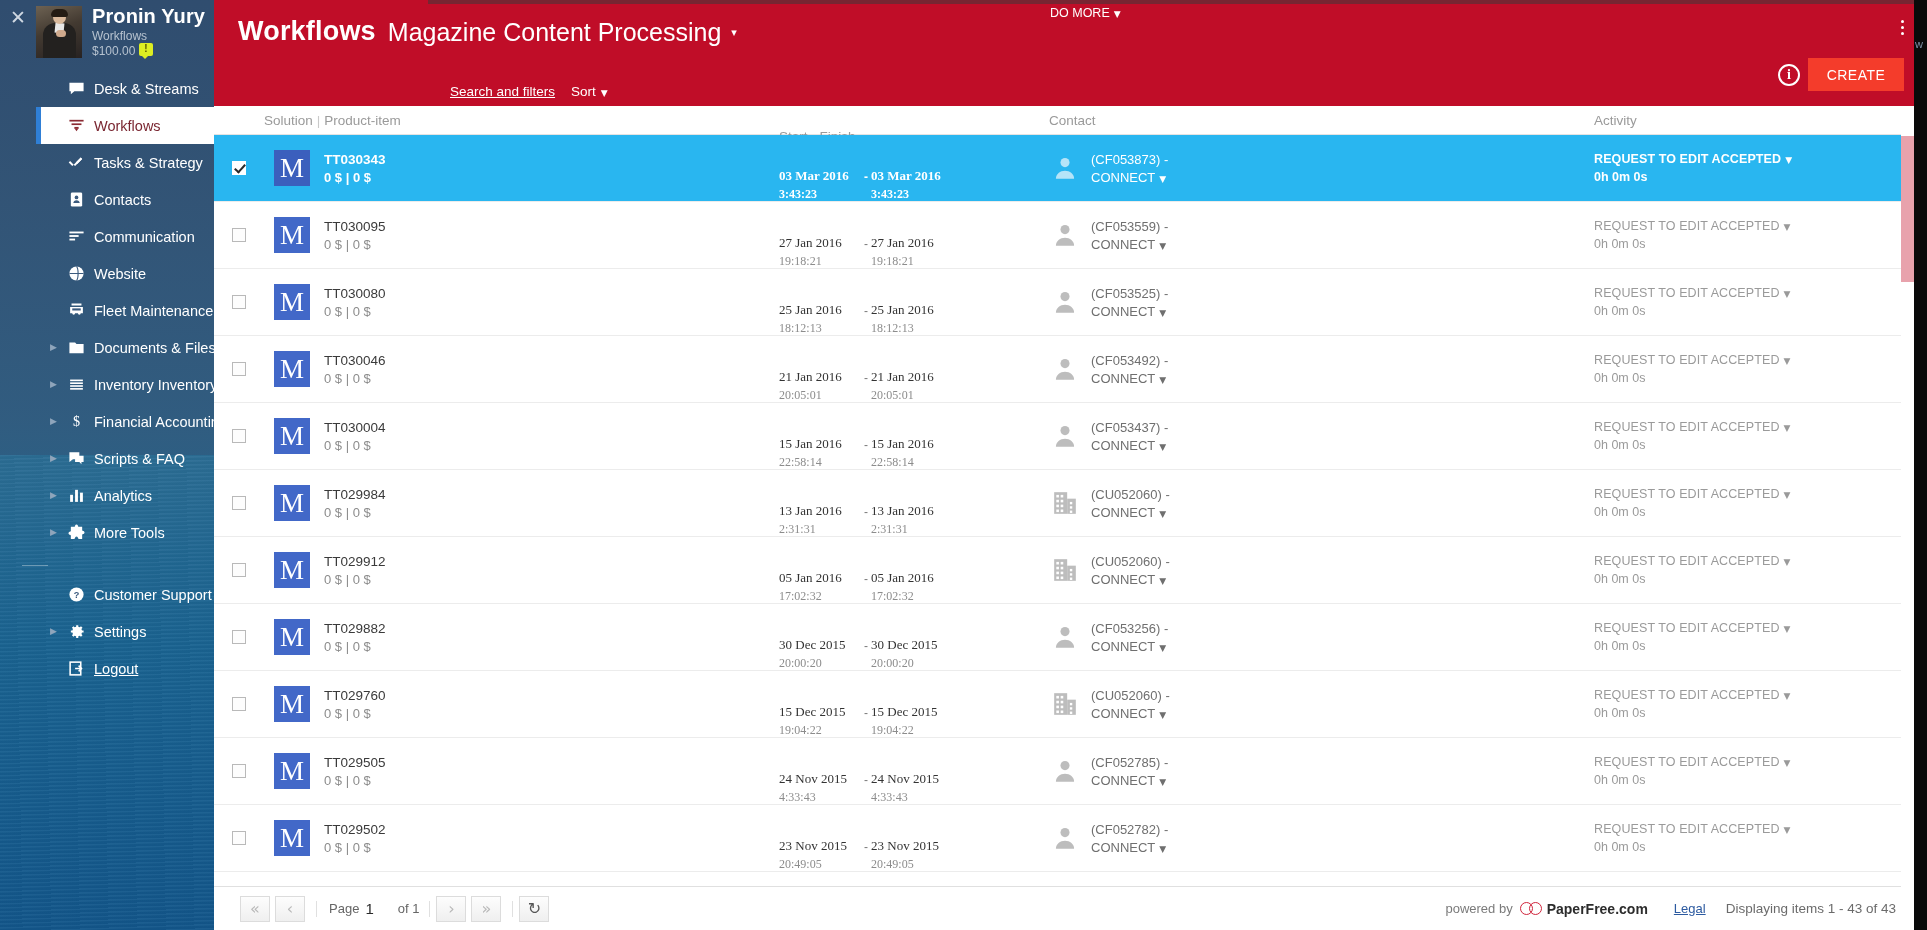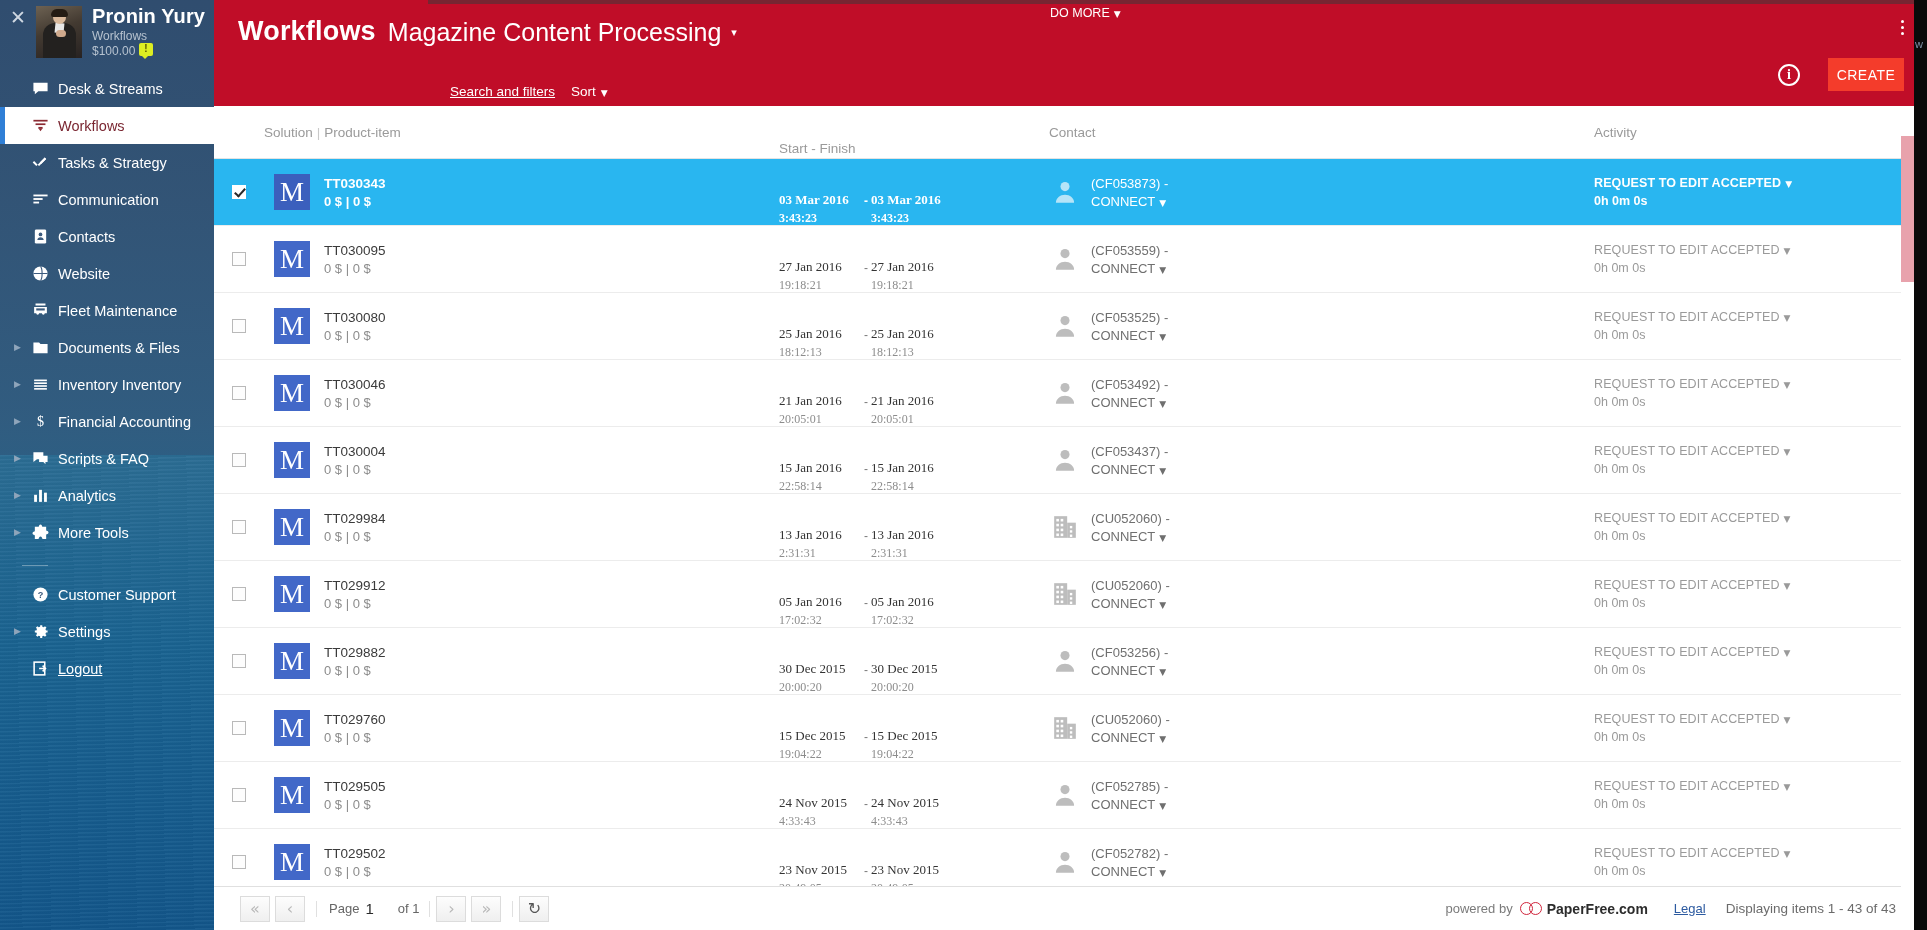--- a/index.html
+++ b/index.html
@@ -54,21 +54,21 @@
   .sb-name  { position:absolute; left: 92px; top: 5px; font-size: 20px; color: #fff; font-weight: 600; letter-spacing:.1px;}
   .sb-sub   { position:absolute; left: 92px; top: 29px; font-size: 12px; color: #b6c2cf; }
   .sb-money { position:absolute; left: 92px; top: 44px; font-size: 12px; color: #b6c2cf; }
   .sb-badge {
     position:absolute; left: 139px; top: 43px; width: 14px; height: 13px;
     background: #ddee22; border-radius: 2px; color:#555500; font-size:10px;
     line-height:12px; text-align:center; font-weight:700;
   }
   .sb-badge:after{content:"";position:absolute;left:3px;bottom:-3px;border-left:3px solid transparent;border-right:3px solid transparent;border-top:3px solid #ddee22;}
 
-  .sb-menu { position: relative; z-index:3; margin-top: 6px; }
+  .sb-menu { position: relative; z-index:3; margin-top: 6px; padding-left: 36px; }
   .sb-item {
     position: relative; height: 37px; display: flex; align-items: center;
     color: #ffffff; font-size: 14.5px; cursor: pointer; padding-left: 14px;
   }
   .sb-item .arw {
     width: 12px; flex:0 0 12px; color: #8fa5bb; font-size: 9px; line-height:1;
     font-family:"DejaVu Sans", sans-serif;
   }
   .sb-item .ico {
     width: 28px; flex:0 0 28px; display:flex; align-items:center; justify-content:center;
@@ -103,31 +103,31 @@
   #header .kebab { position:absolute; right: 10px; top: 20px; color:#fff; cursor:pointer;
                    display:flex; flex-direction:column; gap:3px; align-items:center;}
   #header .kebab i{ width:3px;height:3px;background:#fff;border-radius:50%; display:block;}
   #header .info-ico {
     position:absolute; right: 114px; top: 64px; width: 22px; height: 22px;
     border: 2px solid #fff; border-radius: 50%; color:#fff; font-size: 14px;
     line-height: 18px; text-align:center; font-weight:600; font-family:"Liberation Serif", serif;
     cursor:pointer;
   }
   #header .create {
-    position:absolute; right: 10px; top: 58px; width: 76px; height: 33px;
+    position:absolute; right: 10px; top: 58px; width: 96px; height: 33px;
     background: #f43c2b; color:#fff; border:none; font-size: 14px; letter-spacing:.5px;
     font-family:"Liberation Sans", sans-serif; cursor:pointer;
   }
   
   #content {
     position: absolute; left: 214px; top: 106px; width: 1700px; height: 824px;
     background: #fff;
   }
   .thead {
-    height: 53px; display:flex; align-items:center; border-bottom: 1px solid #e3e3e3;
+    height: 29px; display:flex; align-items:center; border-bottom: 1px solid #e3e3e3;
     color:#9a9a9a; font-size: 13.5px; background:#fff;
   }
   .col-chk   { width: 50px; flex:0 0 50px; display:flex; justify-content:center; }
   .col-sol   { width: 515px; flex:0 0 515px; }
   .col-date  { width: 270px; flex:0 0 270px;margin-top:33px; }
   .col-cont  { width: 545px; flex:0 0 545px; }
   .col-act   { width: 300px; flex:0 0 300px; }
   .thead .sep { color:#c9c9c9; margin:0 4px; }
 
   .rows { position:relative; height: 785px; overflow:hidden; }
@@ -271,37 +271,37 @@
               <path d="M1 12l2-2 5 5-2 2zM8 15l10-10 2 2-10 10z"></path>
               <path d="M11 12l7-7 2 2-7 7z"></path>
             </svg>
           </span>
       <span class="lbl">Tasks &amp; Strategy</span>
     </div>
     <div class="sb-item">
       <span class="arw"></span>
       <span class="ico">
             <svg width="17" height="17" viewBox="0 0 24 24" fill="currentColor">
+              <rect x="4" y="2" width="16" height="20" rx="2"></rect>
+              <circle cx="12" cy="9" r="2.6" fill="#3c5b7e"></circle>
+              <path d="M7.5 17c0-2.5 2-4 4.5-4s4.5 1.5 4.5 4z" fill="#3c5b7e"></path>
+            </svg>
+          </span>
+      <span class="lbl">Contacts</span>
+    </div>
+    <div class="sb-item">
+      <span class="arw"></span>
+      <span class="ico">
+            <svg width="17" height="17" viewBox="0 0 24 24" fill="currentColor">
               <rect x="2" y="5" width="20" height="2.6"></rect>
               <rect x="2" y="10" width="13" height="2.6"></rect>
               <rect x="2" y="15" width="8" height="2.6"></rect>
             </svg>
           </span>
       <span class="lbl">Communication</span>
-    </div>
-    <div class="sb-item">
-      <span class="arw"></span>
-      <span class="ico">
-            <svg width="17" height="17" viewBox="0 0 24 24" fill="currentColor">
-              <rect x="4" y="2" width="16" height="20" rx="2"></rect>
-              <circle cx="12" cy="9" r="2.6" fill="#3c5b7e"></circle>
-              <path d="M7.5 17c0-2.5 2-4 4.5-4s4.5 1.5 4.5 4z" fill="#3c5b7e"></path>
-            </svg>
-          </span>
-      <span class="lbl">Contacts</span>
     </div>
     <div class="sb-item">
       <span class="arw"></span>
       <span class="ico">
             <svg width="17" height="17" viewBox="0 0 24 24" fill="currentColor">
               <circle cx="12" cy="12" r="10"></circle>
               <path d="M12 2c3 3 3 17 0 20M2 12h20" stroke="#3c5b7e" stroke-width="1.6" fill="none"></path>
             </svg>
           </span>
       <span class="lbl">Website</span>

